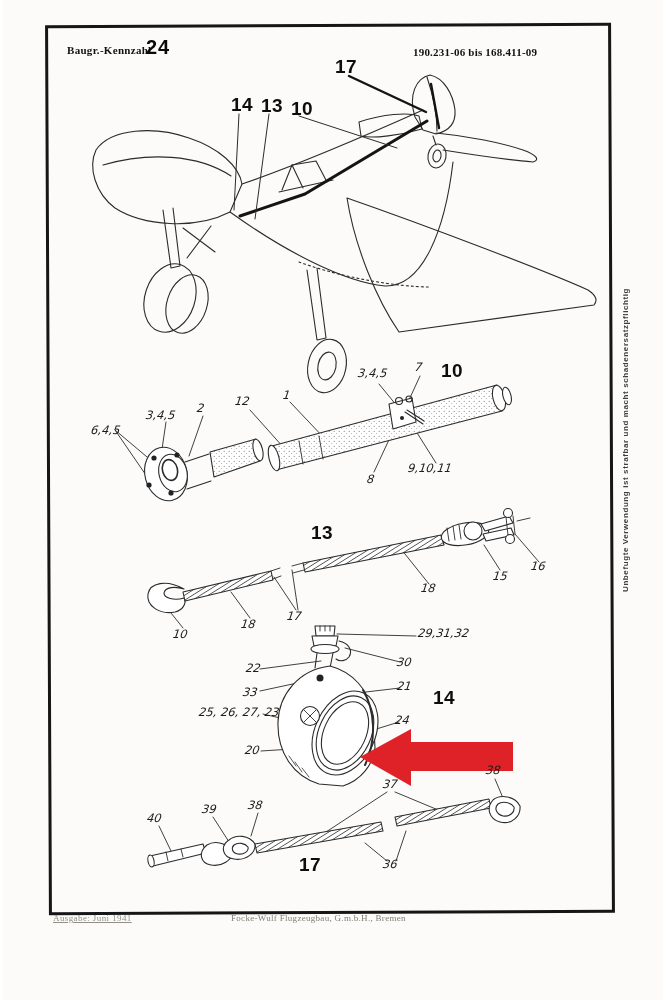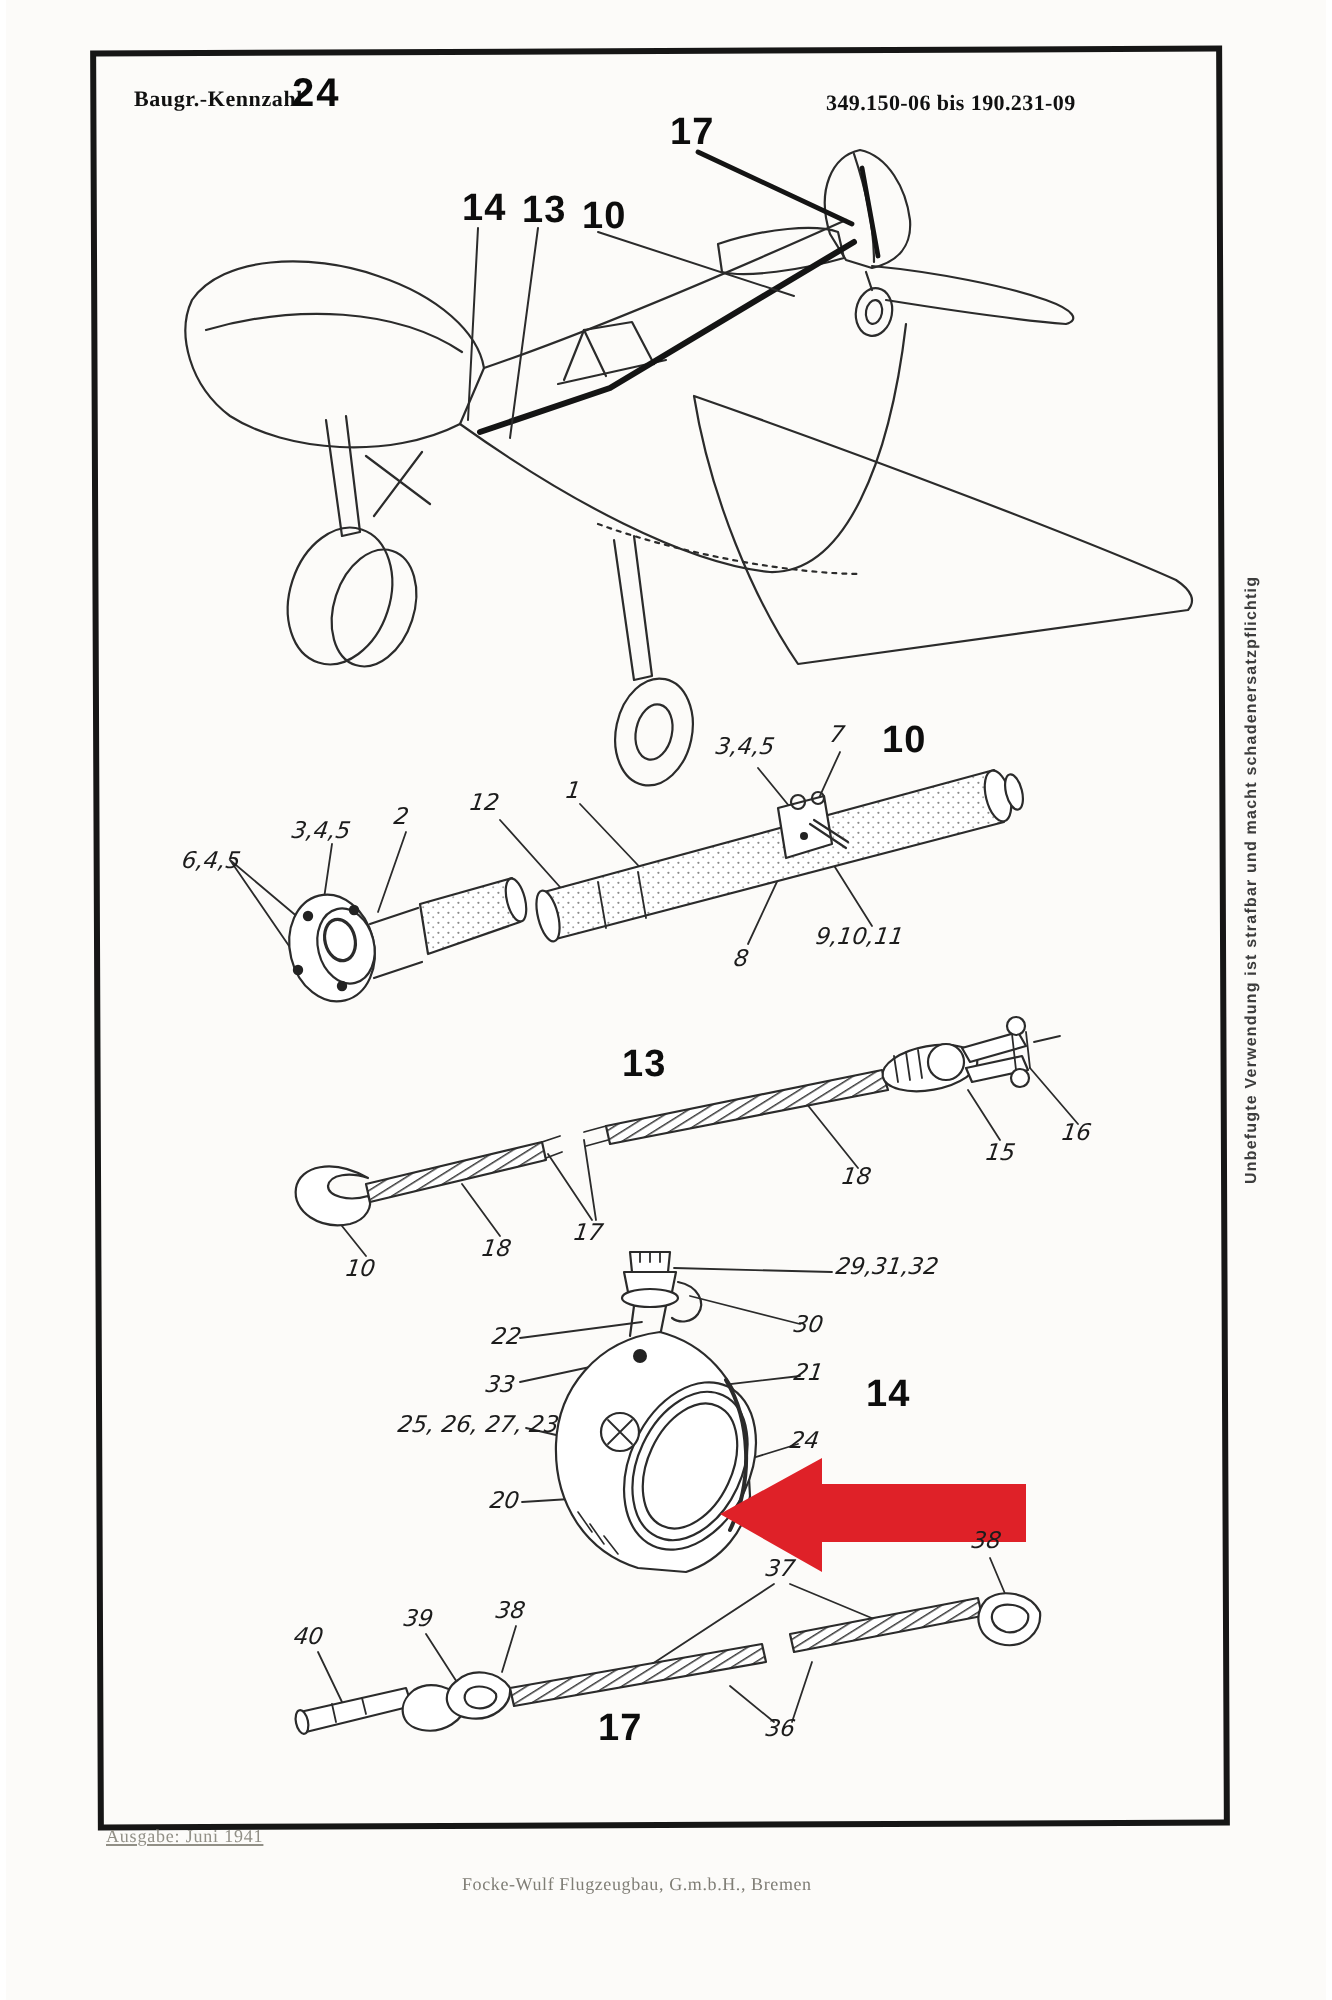--- a/index.html
+++ b/index.html
@@ -34,21 +34,20 @@
   .foot-left{
     position:absolute;left:50px;top:913px;
     font:9px "Liberation Serif",serif;color:#918f86;letter-spacing:.4px;
     filter:blur(.3px);
     text-decoration:underline;
   }
   .foot-center{
     position:absolute;left:228px;top:913px;
     font:9px "Liberation Serif",serif;color:#7f7d75;letter-spacing:.3px;
     filter:blur(.25px);
-    margin-top:24px;
   }
   svg.art{position:absolute;left:0;top:0;}
   #labels{position:absolute;left:0;top:0;width:666px;height:1000px;pointer-events:none;}
   .callout{
     position:absolute;
     font:italic 11.5px "DejaVu Sans",sans-serif;
     color:#1c1c1c;white-space:nowrap;transform:skewX(-8deg);
   }
   .callout.big{
     font:bold 19px "Liberation Sans",sans-serif;font-style:normal;
@@ -57,21 +56,21 @@
 </style>
 </head>
 <body>
 
 <div class="canvas">
 
   <div class="page-border"></div>
 
   <div class="hdr-left">Baugr.-Kennzahl</div>
   <div class="hdr-num">24</div>
-  <div class="hdr-right">349.150-06 bis 190.231-09</div>
+  <div class="hdr-right">190.231-06 bis 168.411-09</div>
 
   <div class="side-note">
     <span>Unbefugte Verwendung ist strafbar und macht schadenersatzpflichtig</span>
   </div>
 
   <svg class="art" width="666" height="1000" viewBox="0 0 666 1000">
     <defs>
       <pattern id="stip" width="5" height="5" patternUnits="userSpaceOnUse">
         <rect width="5" height="5" fill="#ffffff"></rect>
         <circle cx="1.2" cy="1.4" r="0.55" fill="#8a8a8a"></circle>

